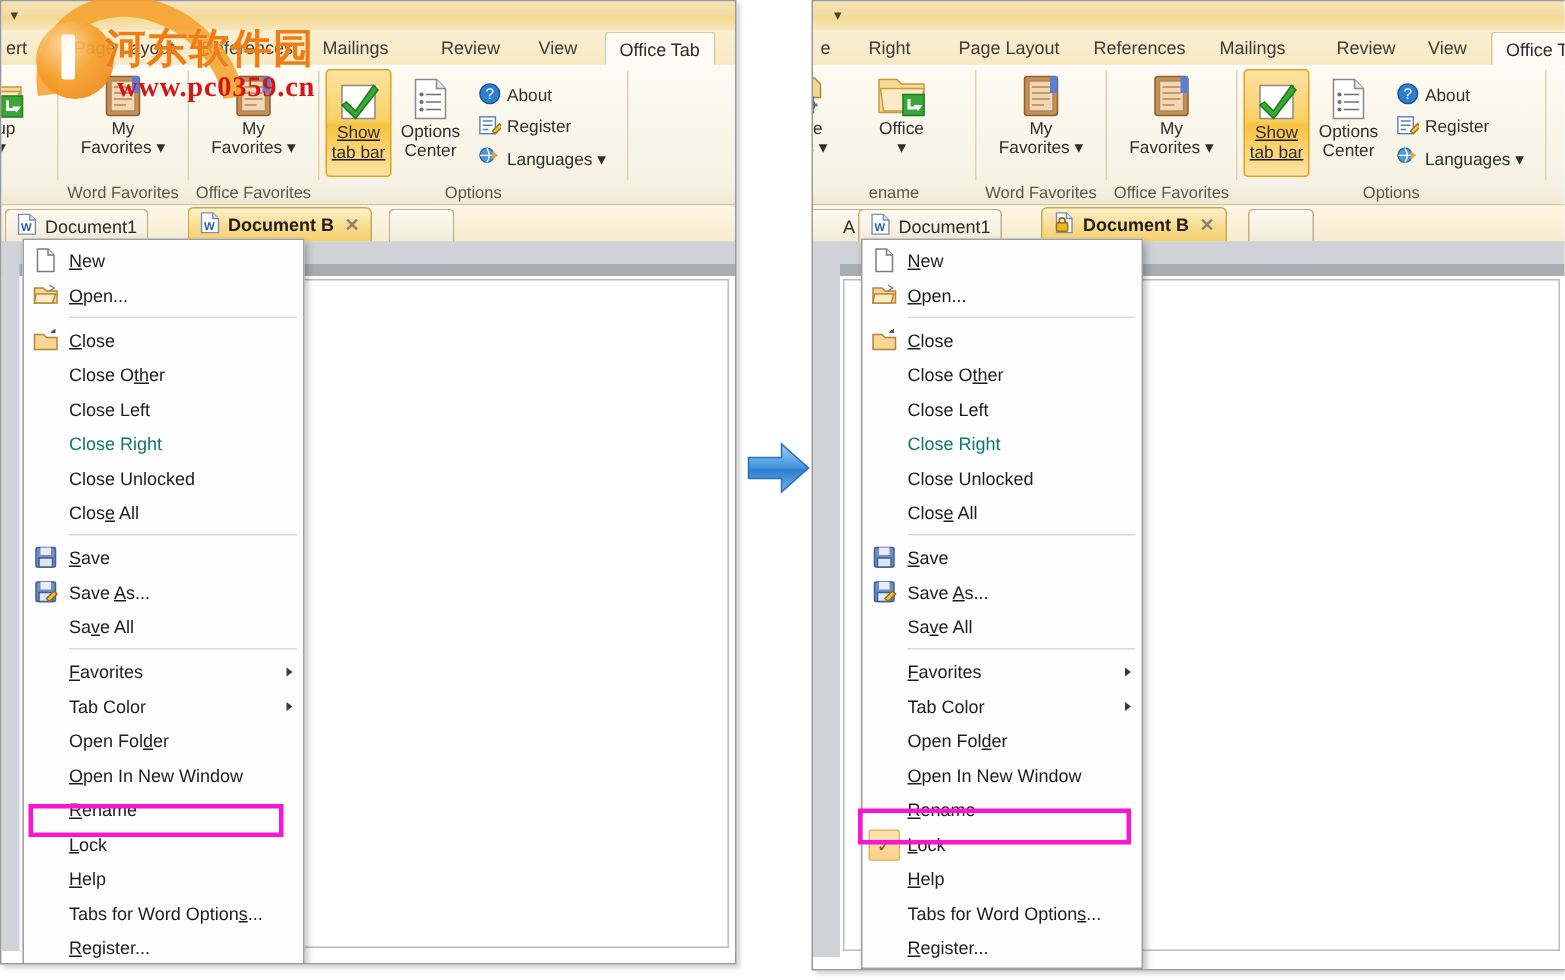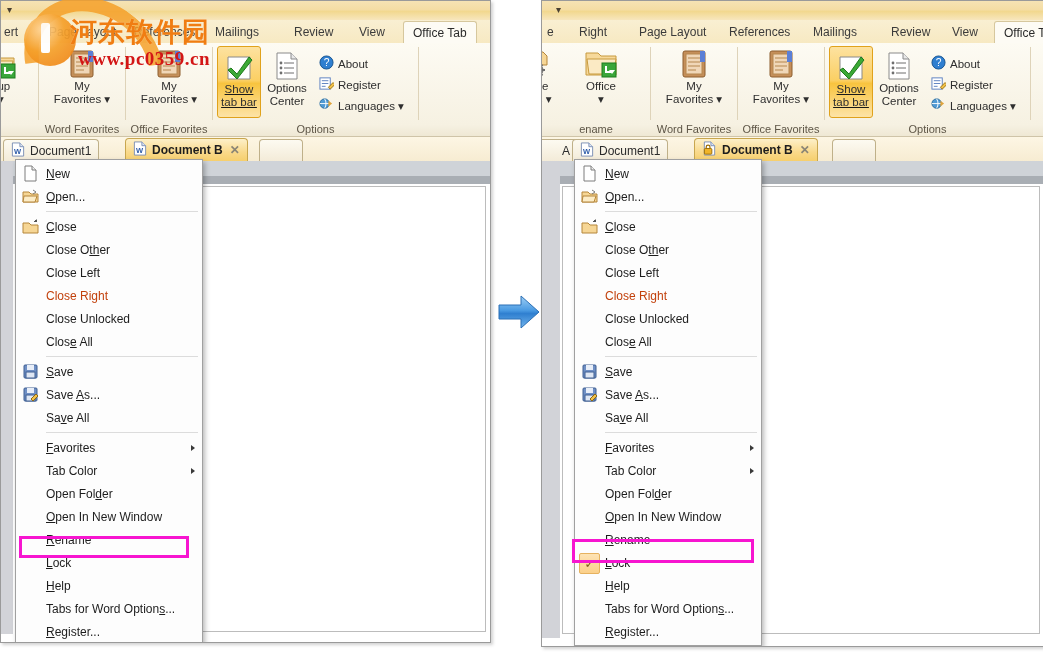--- a/index.html
+++ b/index.html
@@ -96,21 +96,21 @@
   }
   .menu .gutter{
     position:absolute;left:1px;top:1px;bottom:1px;width:26px;
     background:#fdfdfd;
   }
   .mi{
     position:relative;height:23px;display:flex;align-items:center;
     font-size:12px;color:#1d1d1d;padding-left:30px;padding-right:22px;
     white-space:nowrap;
   }
-  .mi.dis{color:#c2410c;}
+  .mi.dis{color:#0f766e;}
   .mi .mico{position:absolute;left:6px;top:3px;width:17px;height:17px;}
   .mi .arrow{
     position:absolute;right:7px;top:50%;margin-top:-3px;
     width:0;height:0;border-left:4px solid #3a3a3a;
     border-top:3.5px solid transparent;border-bottom:3.5px solid transparent;
   }
   .msep{height:1px;background:#dcdcdc;margin:3px 4px 3px 30px;}
   .mi u{text-decoration:underline;}
 
   .hl{

